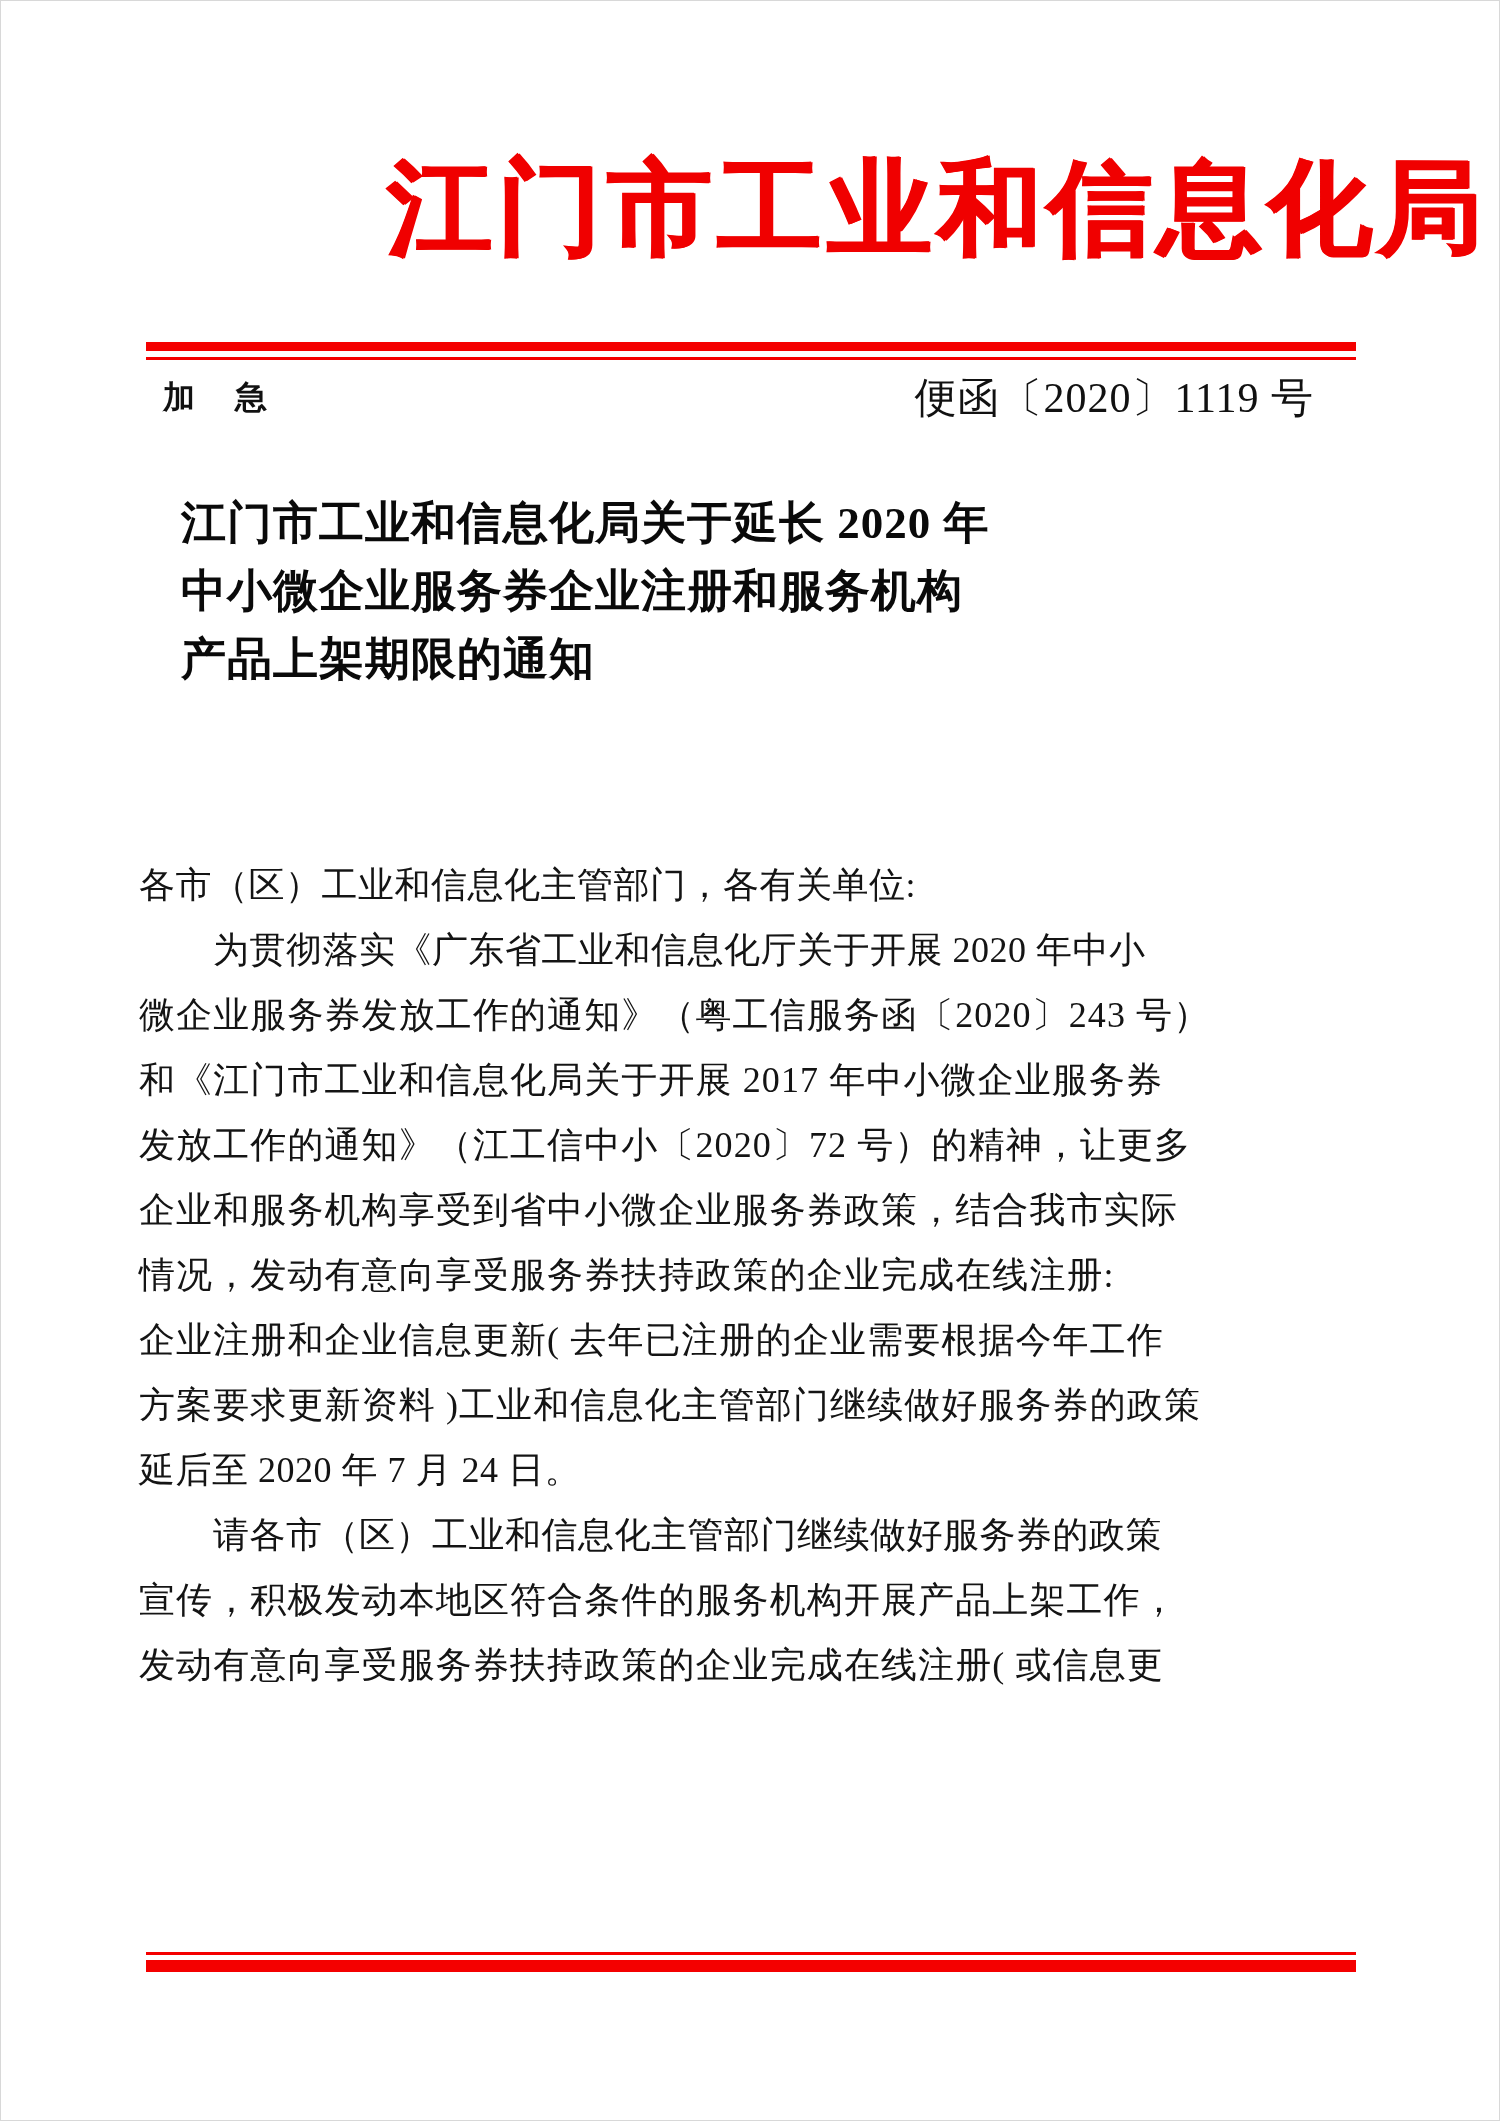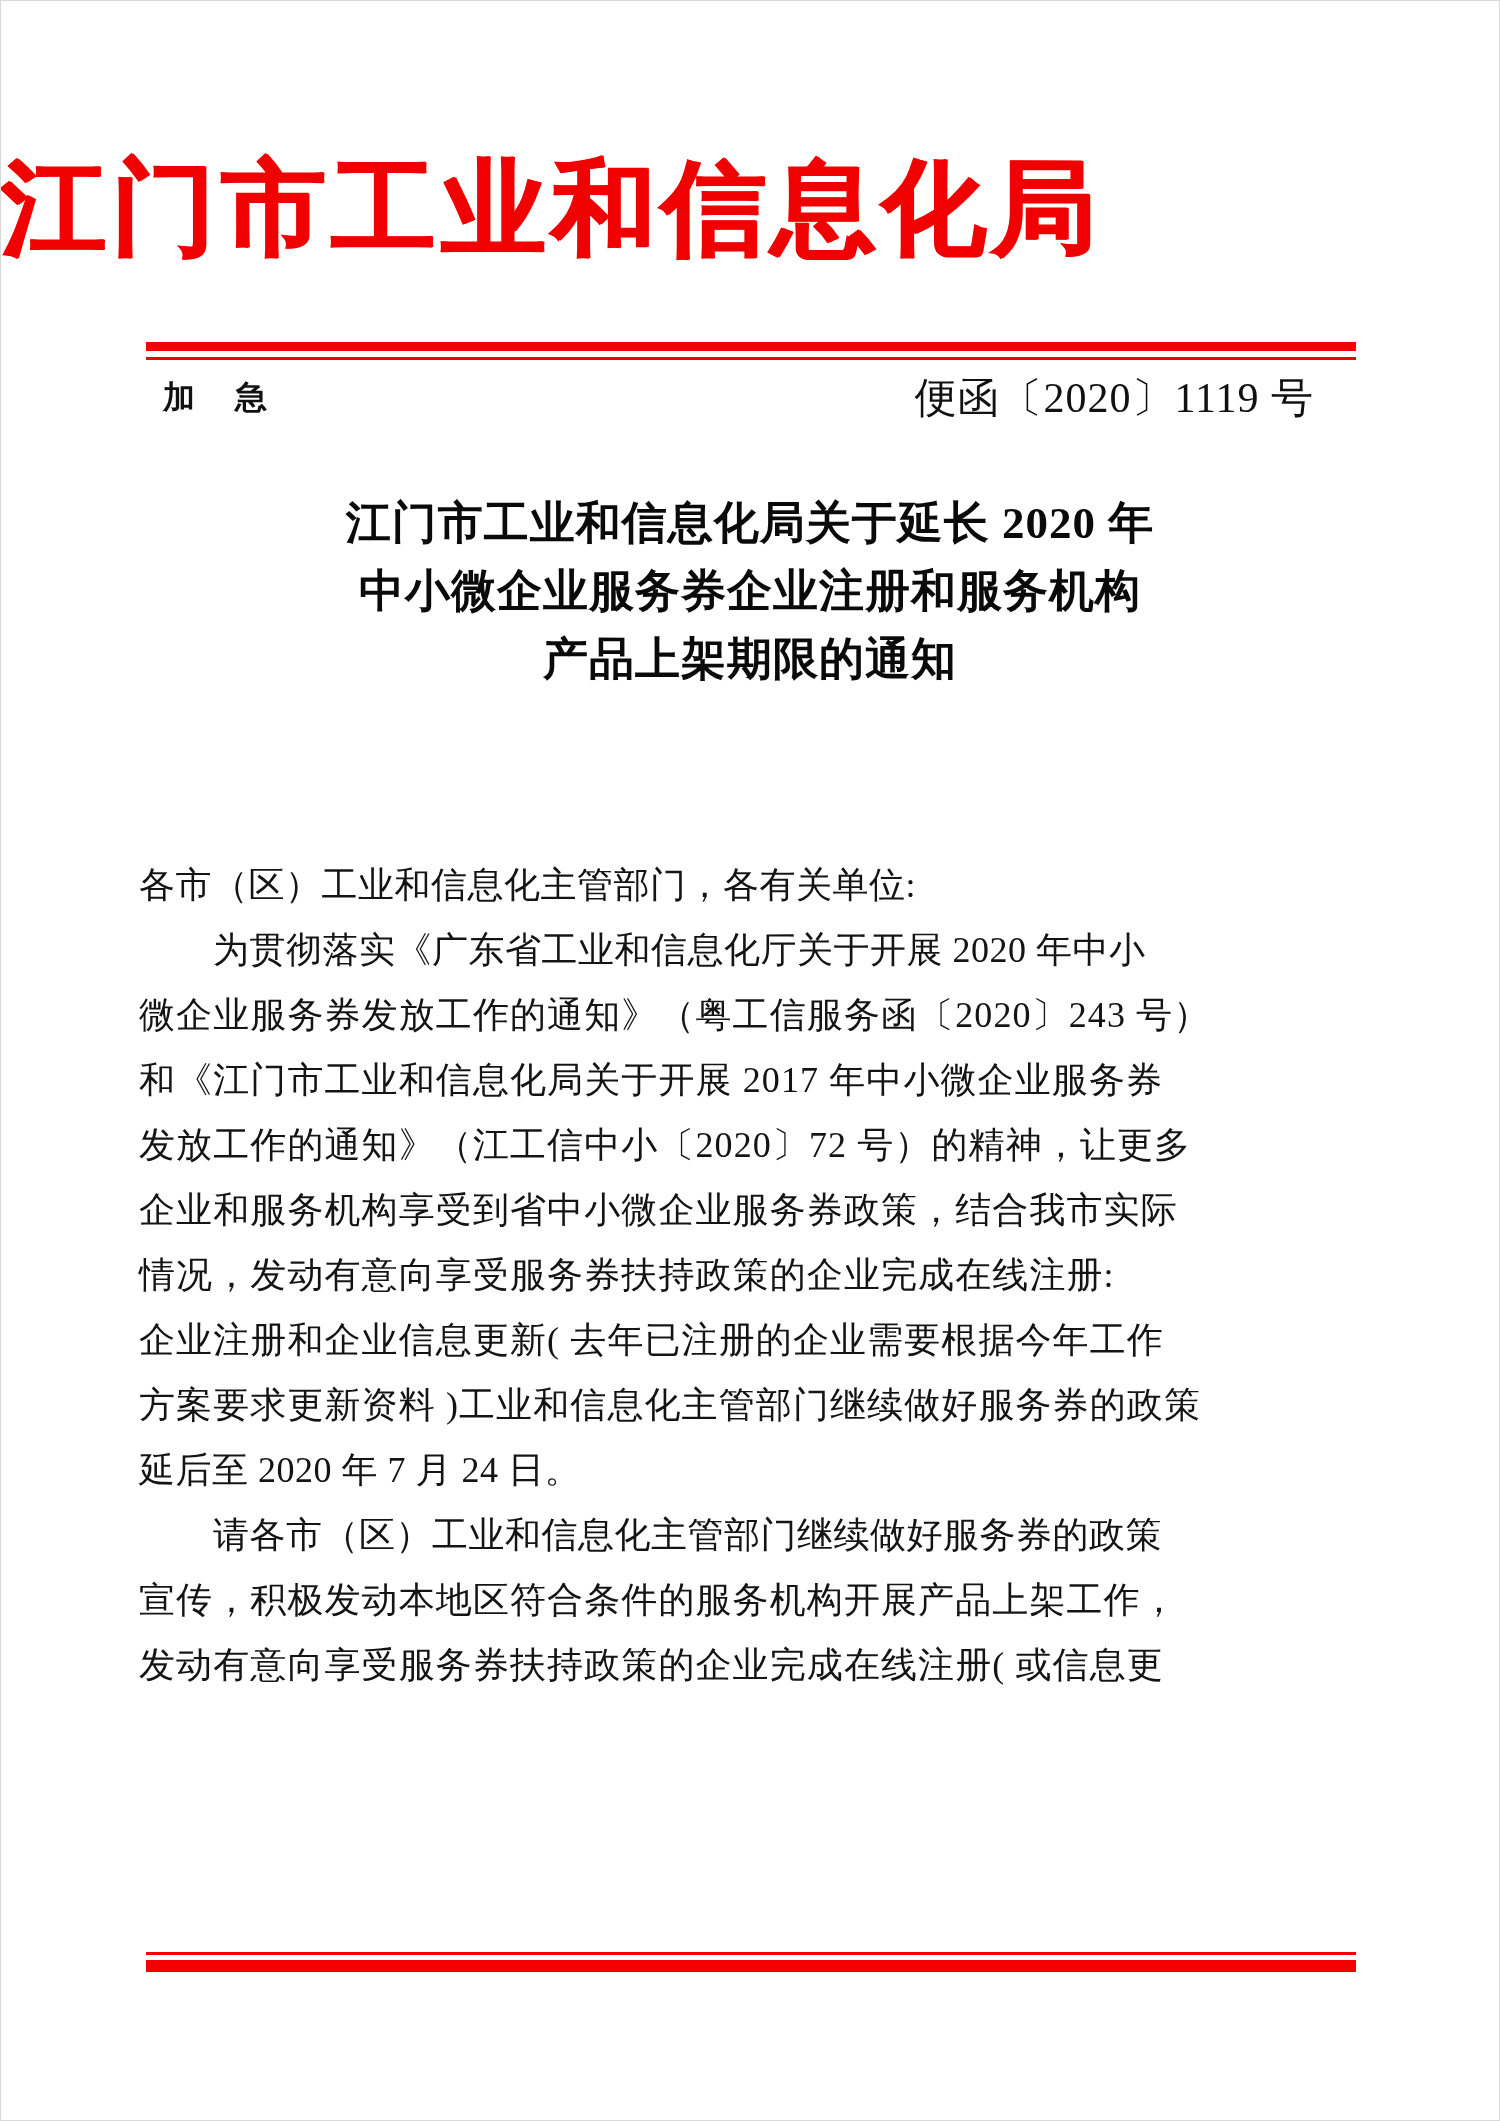--- a/index.html
+++ b/index.html
@@ -18,21 +18,21 @@
     overflow: hidden;
     font-family: "Liberation Serif", "DejaVu Serif", serif;
   }
 
   
   .masthead {
     position: absolute;
     left: 0;
     right: 12px;
     top: 150px;
-    text-align: left;
+    text-align: right;
   }
 
   .masthead-title {
     display: inline-block;
     color: #f00000;
     font-family: "Liberation Serif", "DejaVu Serif", serif;
     font-weight: 700;
     font-size: 104px;
     line-height: 1.12;
     letter-spacing: 6px;
@@ -87,21 +87,21 @@
     letter-spacing: 1px;
     margin-right: 35px;
   }
 
   
   .doc-title {
     position: absolute;
     left: 180px;
     right: 180px;
     top: 488px;
-    text-align: center;
+    text-align: left;
     color: #0a0a0a;
     font-family: "Liberation Serif", "DejaVu Serif", serif;
     font-weight: 700;
     font-size: 45px;
     line-height: 68px;
     letter-spacing: 1px;
   }
   .doc-title .tline {
     display: block;
     white-space: nowrap;

